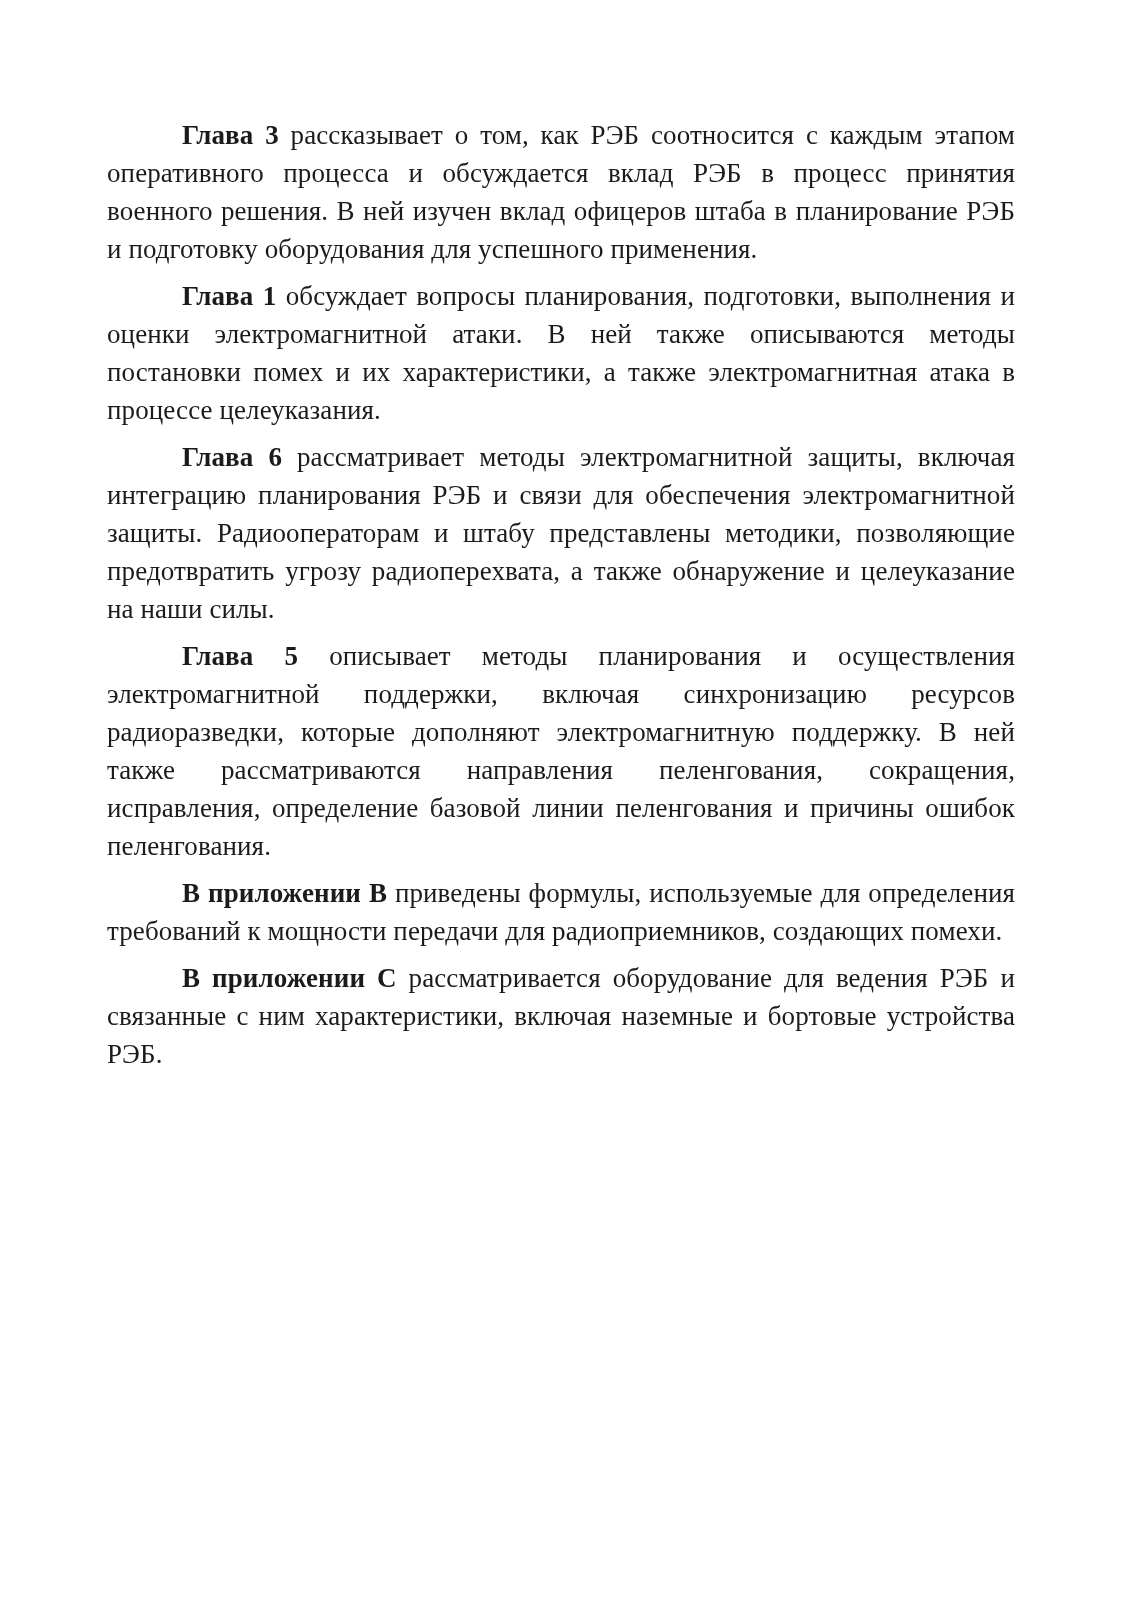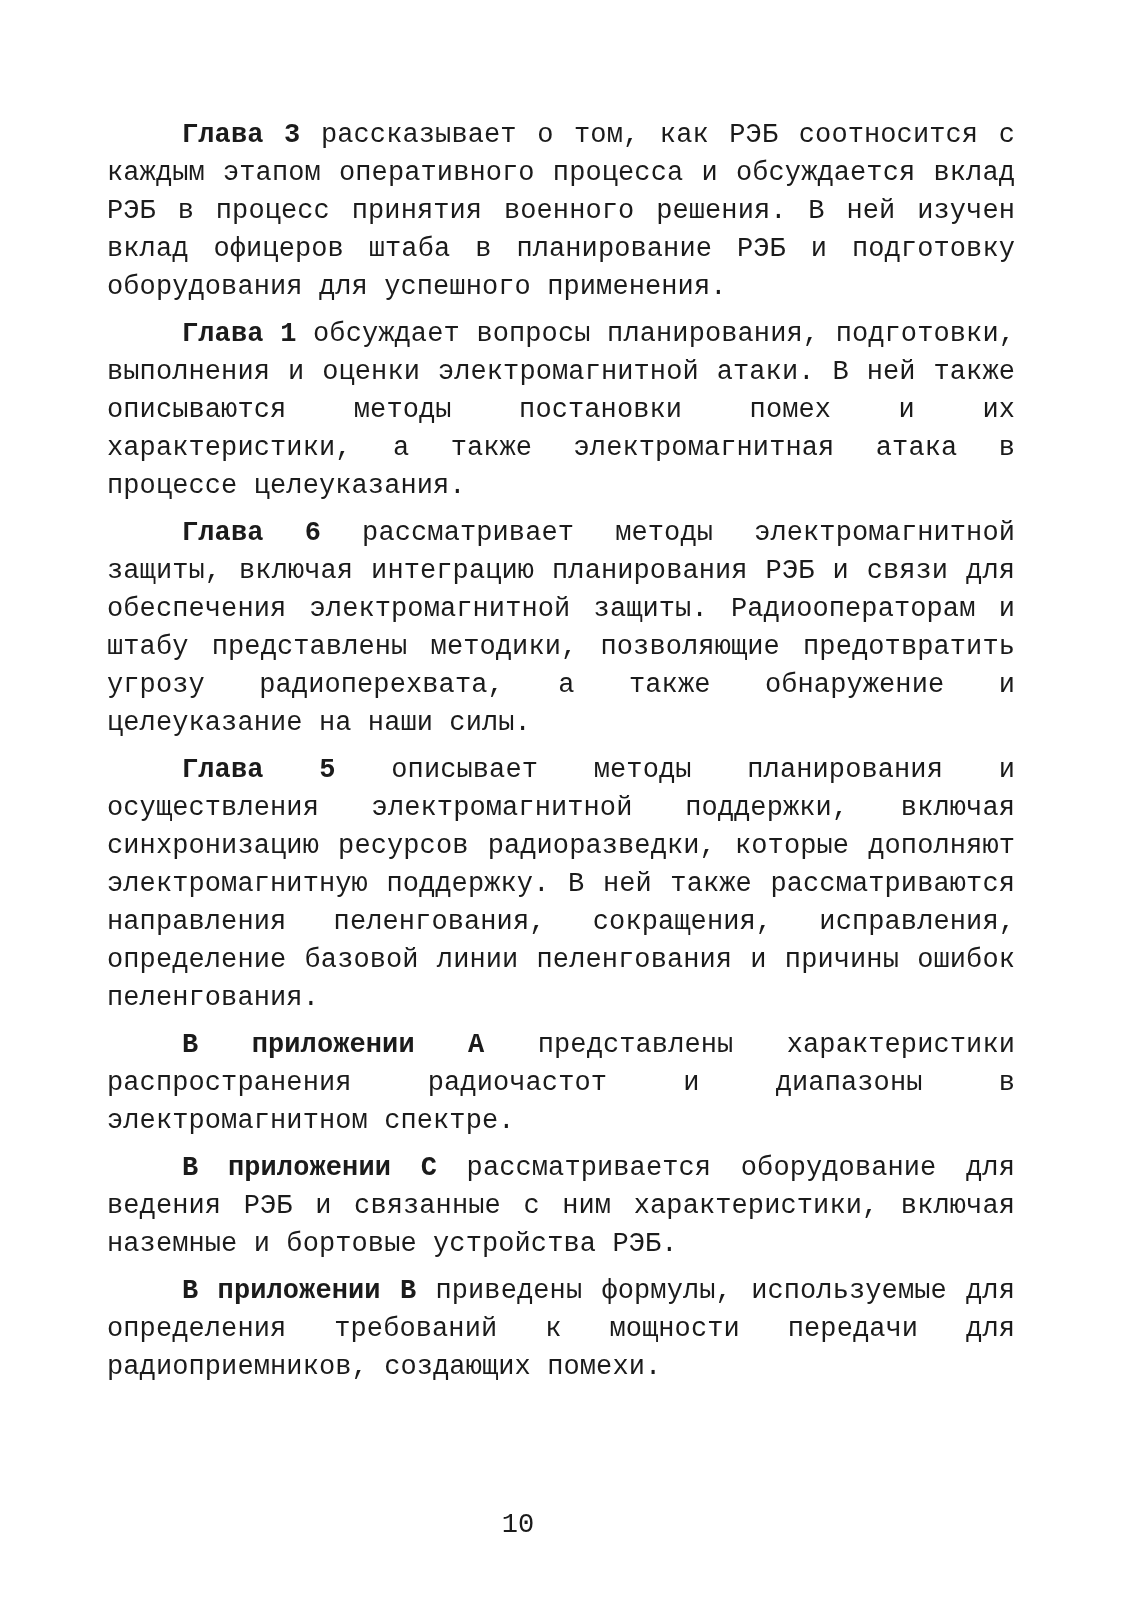--- a/index.html
+++ b/index.html
@@ -6,21 +6,21 @@
     margin: 0;
     padding: 0;
     background: #ffffff;
   }
   .page {
     position: relative;
     width: 1036px;
     height: 1615px;
     background: #ffffff;
     overflow: hidden;
-    font-family: Liberation Mono, monospace;
+    font-family: Liberation Serif, serif;
   }
   .content {
     position: absolute;
     left: 107px;
     top: 116px;
     width: 908px;
   }
   .paragraph {
     margin: 0 0 9px 0;
     font-size: 27px;
@@ -51,23 +51,21 @@
   <div class="content">
 
     <p class="paragraph"><span class="lead">Глава 3</span><span> рассказывает о том, как РЭБ соотносится с каждым этапом оперативного процесса и обсуждается вклад РЭБ в процесс принятия военного решения. В ней изучен вклад офицеров штаба в планирование РЭБ и подготовку оборудования для успешного применения.</span></p>
 
     <p class="paragraph"><span class="lead">Глава 1</span><span> обсуждает вопросы планирования, подготовки, выполнения и оценки электромагнитной атаки. В ней также описываются методы постановки помех и их характеристики, а также электромагнитная атака в процессе целеуказания.</span></p>
 
     <p class="paragraph"><span class="lead">Глава 6</span><span> рассматривает методы электромагнитной защиты, включая интеграцию планирования РЭБ и связи для обеспечения электромагнитной защиты. Радиооператорам и штабу представлены методики, позволяющие предотвратить угрозу радиоперехвата, а также обнаружение и целеуказание на наши силы.</span></p>
 
     <p class="paragraph"><span class="lead">Глава 5</span><span> описывает методы планирования и осуществления электромагнитной поддержки, включая синхронизацию ресурсов радиоразведки, которые дополняют электромагнитную поддержку. В ней также рассматриваются направления пеленгования, сокращения, исправления, определение базовой линии пеленгования и причины ошибок пеленгования.</span></p>
 
-    <p class="paragraph"><span class="lead">В приложении A</span><span> представлены характеристики распространения радиочастот и диапазоны в электромагнитном спектре.</span></p>
+
+    <p class="paragraph"><span class="lead">В приложении B</span><span> приведены формулы, используемые для определения требований к мощности передачи для радиоприемников, создающих помехи.</span></p>
 
     <p class="paragraph"><span class="lead">В приложении C</span><span> рассматривается оборудование для ведения РЭБ и связанные с ним характеристики, включая наземные и бортовые устройства РЭБ.</span></p>
-
-    <p class="paragraph"><span class="lead">В приложении B</span><span> приведены формулы, используемые для определения требований к мощности передачи для радиоприемников, создающих помехи.</span></p>
 
 
   </div>
 
-  <div class="page-number">10</div>
 </div>
 
 </body></html>

